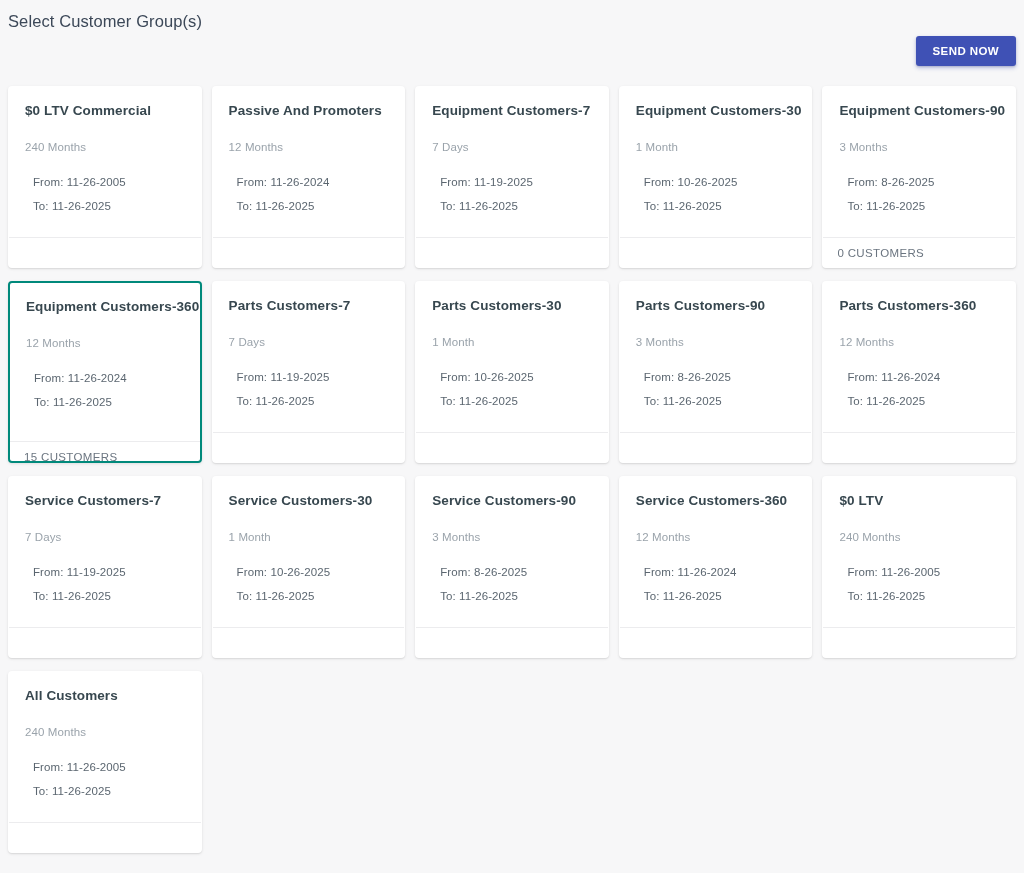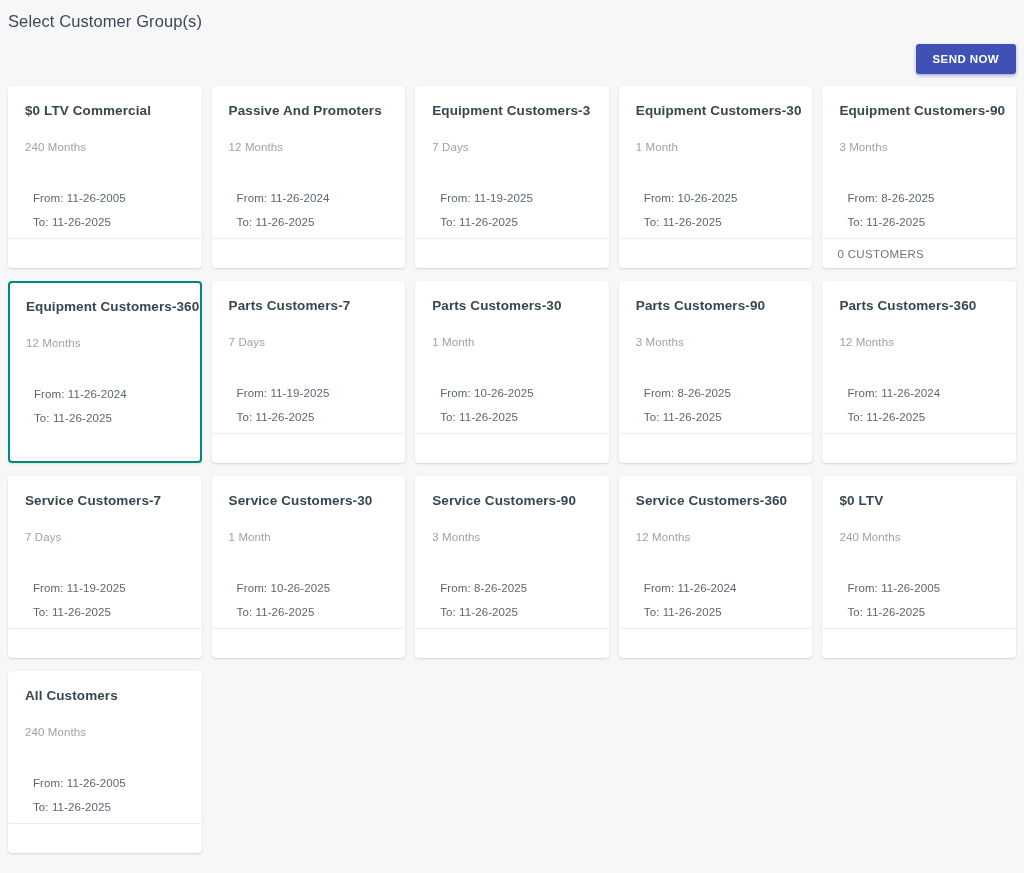--- a/index.html
+++ b/index.html
@@ -27,21 +27,21 @@
     top: 10px;
     font-size: 16.5px;
     font-weight: 400;
     color: #3c4858;
     letter-spacing: 0.1px;
     line-height: 22px;
   }
   .toolbar {
     position: absolute;
     right: 8px;
-    top: 44px;
+    top: 36px;
     height: 30px;
   }
   .send-now-button {
     display: inline-block;
     background: #3f51b5;
     color: #ffffff;
     border: none;
     border-radius: 3px;
     font-family: "Liberation Sans", sans-serif;
     font-size: 11.5px;
@@ -97,21 +97,21 @@
   }
   .card-subtitle {
     font-size: 11.5px;
     font-weight: 400;
     color: #9aa3ab;
     line-height: 16px;
     margin-top: 20px;
     letter-spacing: 0.1px;
   }
   .card-dates {
-    margin-top: 35px;
+    margin-top: 19px;
     padding-left: 8px;
   }
   .card-date {
     font-size: 11.5px;
     color: #5b6670;
     line-height: 16px;
     letter-spacing: 0.1px;
     margin-bottom: 8px;
   }
   .card-footer {
@@ -164,21 +164,21 @@
             <div class="card-date">From: 11-26-2024</div>
             <div class="card-date">To: 11-26-2025</div>
           </div>
         </div>
         <div class="card-footer">
           <span class="card-footer-text"></span>
         </div>
       </div>
       <div class="card">
         <div class="card-body">
-          <div class="card-title">Equipment Customers-3</div>
+          <div class="card-title">Equipment Customers-7</div>
           <div class="card-subtitle">7 Days</div>
           <div class="card-dates">
             <div class="card-date">From: 11-19-2025</div>
             <div class="card-date">To: 11-26-2025</div>
           </div>
         </div>
         <div class="card-footer">
           <span class="card-footer-text"></span>
         </div>
       </div>

